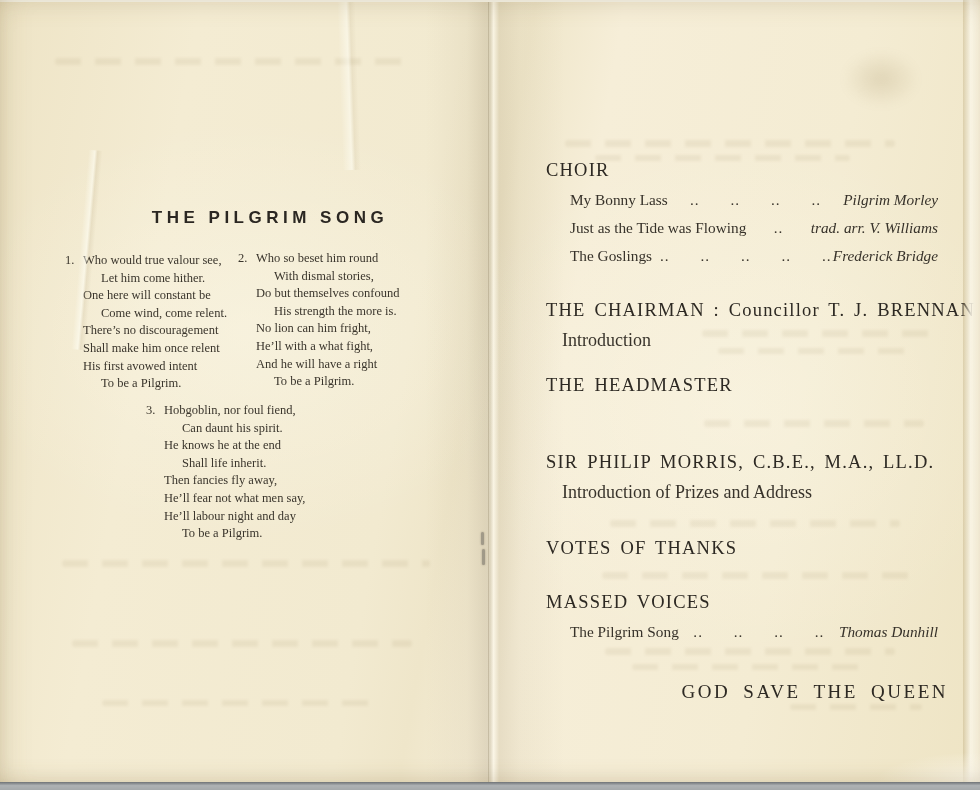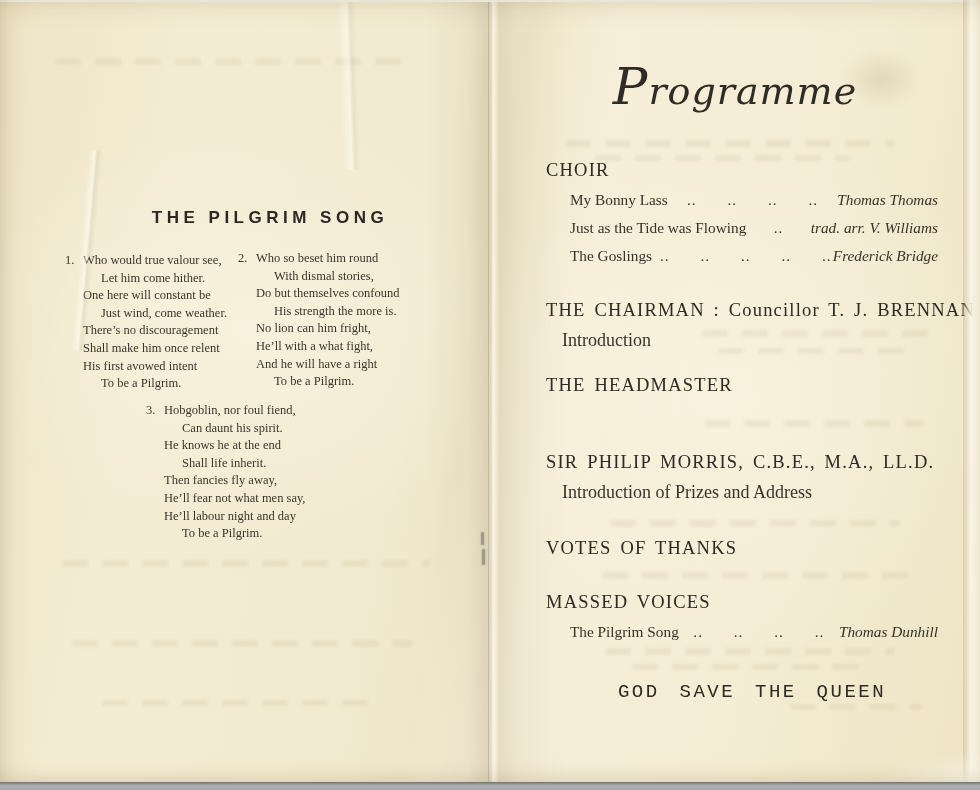--- a/index.html
+++ b/index.html
@@ -109,40 +109,40 @@
   .pi-title{flex:none;white-space:nowrap;}
   .pi-dots{flex:1;text-align:center;word-spacing:1.7em;letter-spacing:1px;padding:0 8px;color:#3a352c;overflow:hidden;white-space:nowrap;}
   .pi-attr{flex:none;font-style:italic;white-space:nowrap;}
   .sec-choir{top:160px;}
   .sec-chairman{top:300px;}
   .sec-headmaster{top:375px;}
   .sec-guest{top:452px;}
   .sec-votes{top:538px;}
   .sec-massed{top:592px;}
   .finale{
-    position:absolute;left:66px;top:681px;width:392px;text-align:center;margin:0;
-    font-weight:normal;font-size:19px;letter-spacing:2.5px;word-spacing:6px;color:#2d2923;white-space:nowrap;font-family:Liberation Mono, monospace;
+    position:absolute;left:66px;top:681px;width:392px;text-align:right;margin:0;
+    font-weight:normal;font-size:19px;letter-spacing:2.5px;word-spacing:6px;color:#2d2923;white-space:nowrap;
   }
 </style>
 </head>
 <body>
 
 <div class="scan">
   <div class="paper">
 
     <div class="page left">
       <h2 class="pilgrim-title">THE PILGRIM SONG</h2>
 
       <div class="verse v1">
         <span class="vnum">1.</span>
         <div class="vlines">
           <div class="vline">Who would true valour see,</div>
           <div class="vline indent">Let him come hither.</div>
           <div class="vline">One here will constant be</div>
-          <div class="vline indent">Just wind, come weather.</div>
+          <div class="vline indent">Come wind, come relent.</div>
           <div class="vline">There’s no discouragement</div>
           <div class="vline">Shall make him once relent</div>
           <div class="vline">His first avowed intent</div>
           <div class="vline indent">To be a Pilgrim.</div>
         </div>
       </div>
 
       <div class="verse v2">
         <span class="vnum">2.</span>
         <div class="vlines">
@@ -173,28 +173,27 @@
 
       <div class="ghost" style="left:55px;top:58px;width:360px;"></div>
       <div class="ghost" style="left:62px;top:560px;width:368px;"></div>
       <div class="ghost" style="left:72px;top:640px;width:340px;"></div>
       <div class="ghost" style="left:102px;top:700px;width:280px;height:6px;"></div>
       <div class="crease c1"></div>
       <div class="crease c2"></div>
     </div>
 
     <div class="page right">
-      <div class="programme-title">Programme</div>
 
       <div class="sec sec-choir">
         <h3>CHOIR</h3>
         <div class="prog-item">
           <span class="pi-title">My Bonny Lass</span>
           <span class="pi-dots">.. .. .. ..</span>
-          <span class="pi-attr">Thomas Thomas</span>
+          <span class="pi-attr">Pilgrim Morley</span>
         </div>
         <div class="prog-item">
           <span class="pi-title">Just as the Tide was Flowing</span>
           <span class="pi-dots">..</span>
           <span class="pi-attr">trad. arr. V. Williams</span>
         </div>
         <div class="prog-item">
           <span class="pi-title">The Goslings</span>
           <span class="pi-dots">.. .. .. .. ..</span>
           <span class="pi-attr">Frederick Bridge</span>

